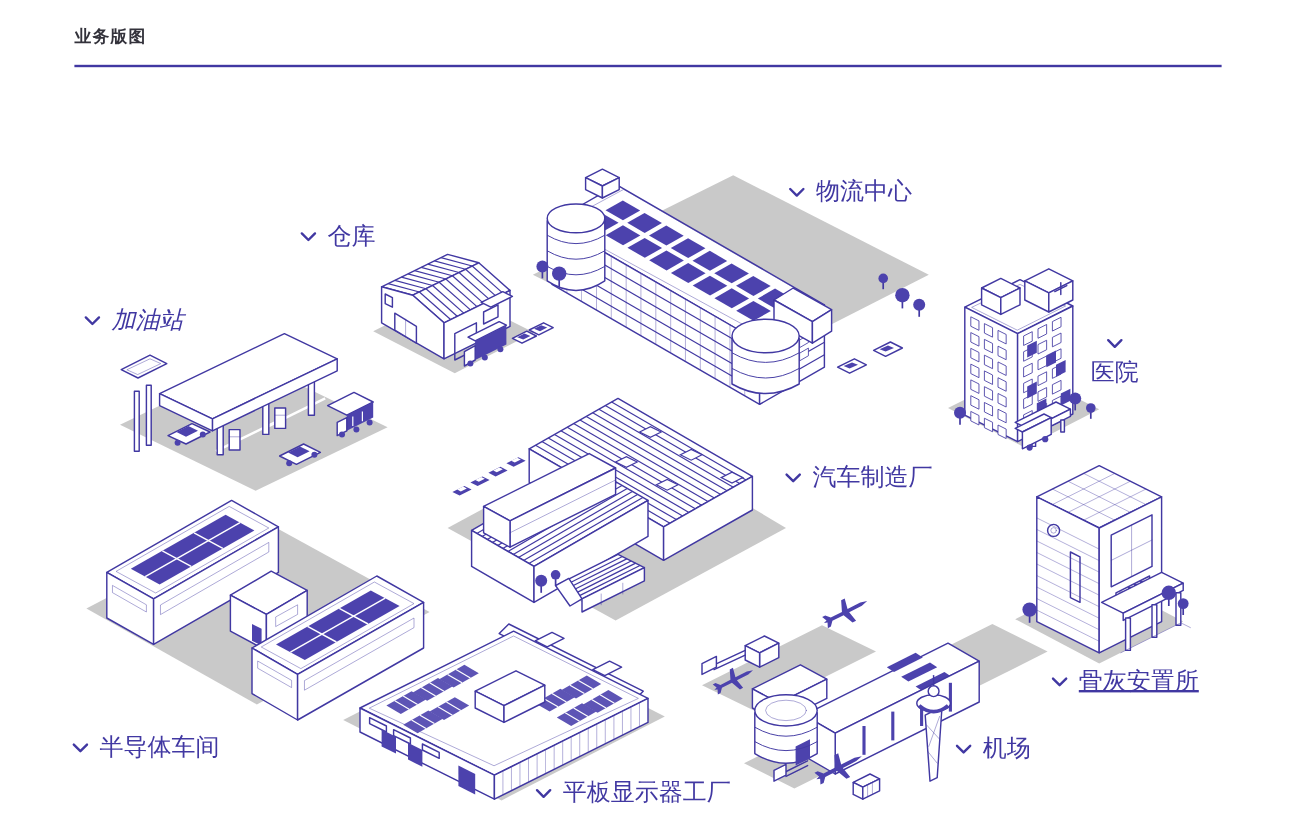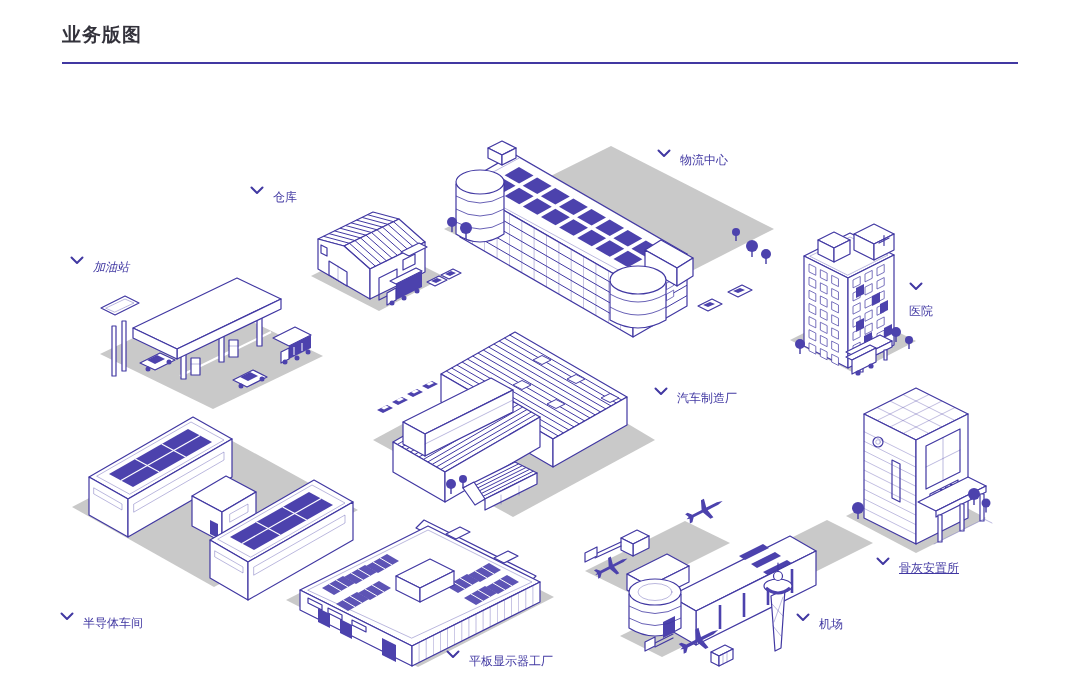--- a/index.html
+++ b/index.html
@@ -1,22 +1,22 @@
 <!DOCTYPE html>
 <html style="--accent: #4138A2; --panel: #4C42AD; --shadow: #C9C9C9; --title: #33323B; --bg: #FFFFFF;"><head>
 <meta charset="utf-8">
 <style>
   html,body{margin:0;padding:0;background:#fff;}
   body{font-family:"Liberation Sans","DejaVu Sans",sans-serif;}
   .page{position:relative;width:1080px;height:689px;background:var(--bg,#fff);overflow:hidden;margin:0 auto;}
   .page-header{position:absolute;left:62px;top:22px;right:62px;border-bottom:2px solid var(--accent,#4138A2);padding-bottom:14px;}
-  .page-title{font-size:19px;font-weight:700;color:var(--title,#33323B);letter-spacing:1px;}
+  .page-title{font-size:14px;font-weight:700;color:var(--title,#33323B);letter-spacing:1px;}
   .bld{position:absolute;}
   .bld svg{display:block;overflow:visible;}
-  .bld-label{position:absolute;display:flex;gap:9px;color:var(--accent,#4138A2);font-size:12px;line-height:22px;cursor:pointer;white-space:nowrap;}
+  .bld-label{position:absolute;display:flex;align-items:center;gap:9px;color:var(--accent,#4138A2);font-size:20px;line-height:22px;cursor:pointer;white-space:nowrap;}
   .chev{flex:0 0 auto;}
   .chev polyline{fill:none;stroke:var(--accent,#4138A2);stroke-width:2;stroke-linecap:round;stroke-linejoin:round;}
   .wh{fill:#fff;stroke:var(--accent,#4138A2);stroke-width:1.2;stroke-linejoin:round;}
   .dk{fill:var(--panel,#4C42AD);stroke:none;}
   .sh{fill:var(--shadow,#C9C9C9);stroke:none;}
   .ln{fill:none;stroke:var(--accent,#4138A2);stroke-width:1.2;stroke-linejoin:round;stroke-linecap:round;}
   .thin{stroke-width:.6;opacity:.6;}
 </style>
 </head>
 <body>

